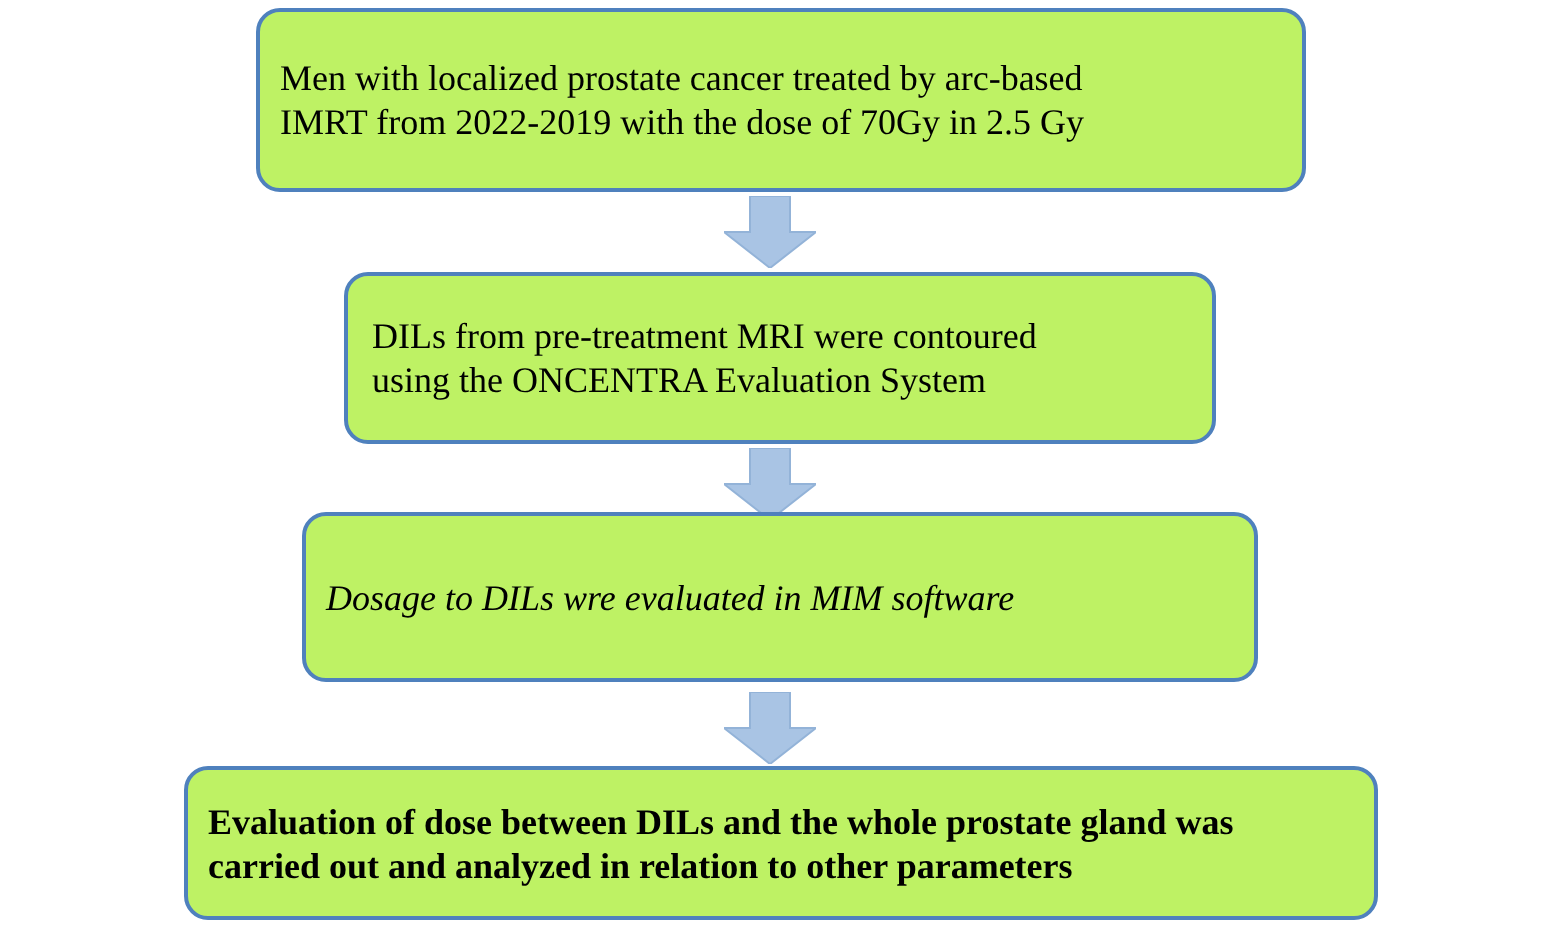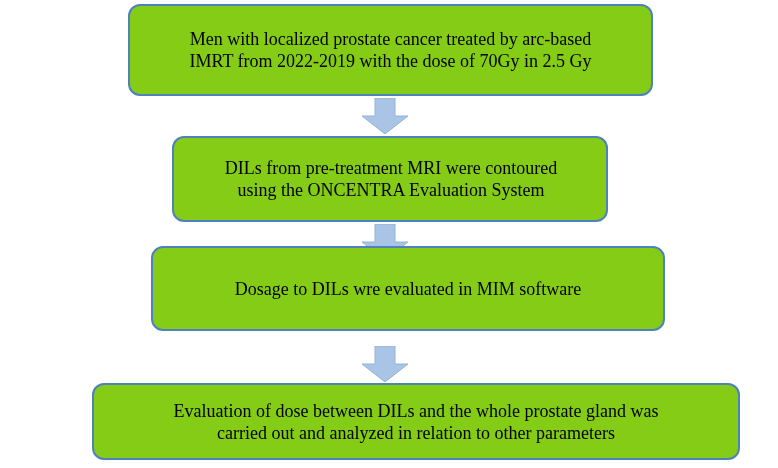--- a/index.html
+++ b/index.html
@@ -13,36 +13,36 @@
     width: 778px;
     height: 468px;
     background: #ffffff;
     overflow: hidden;
   }
   .flow-box {
     position: absolute;
     box-sizing: border-box;
     border: 2px solid var(--box-border, #4f81bd);
     border-radius: 12px;
-    background: #84cc16;
+    background: #bef264;
     display: flex;
     flex-direction: column;
-    align-items: center;
+    align-items: flex-start;
     justify-content: center;
     text-align: center;
     color: #000000;
     font-size: 18px;
     line-height: 22px;
     padding: 4px 10px;
   }
   .flow-box .line { display: block; }
   .box-1 { left: 128px; top: 4px;   width: 525px; height: 92px; }
   .box-2 { left: 172px; top: 136px; width: 436px; height: 86px; padding-left: 12px; }
-  .box-3 { left: 151px; top: 246px; width: 514px; height: 85px; }
-  .box-4 { left: 92px;  top: 383px; width: 648px; height: 77px; }
+  .box-3 { left: 151px; top: 256px; width: 478px; height: 85px; font-style: italic; }
+  .box-4 { left: 92px;  top: 383px; width: 597px; height: 77px; font-weight: bold; }
   .arrow {
     position: absolute;
     width: 46px;
     height: 36px;
   }
   .arrow-1 { left: 362px; top: 98px; }
   .arrow-2 { left: 362px; top: 224px; }
   .arrow-3 { left: 362px; top: 346px; }
   .arrow svg { display: block; width: 100%; height: 100%; }
 </style>

